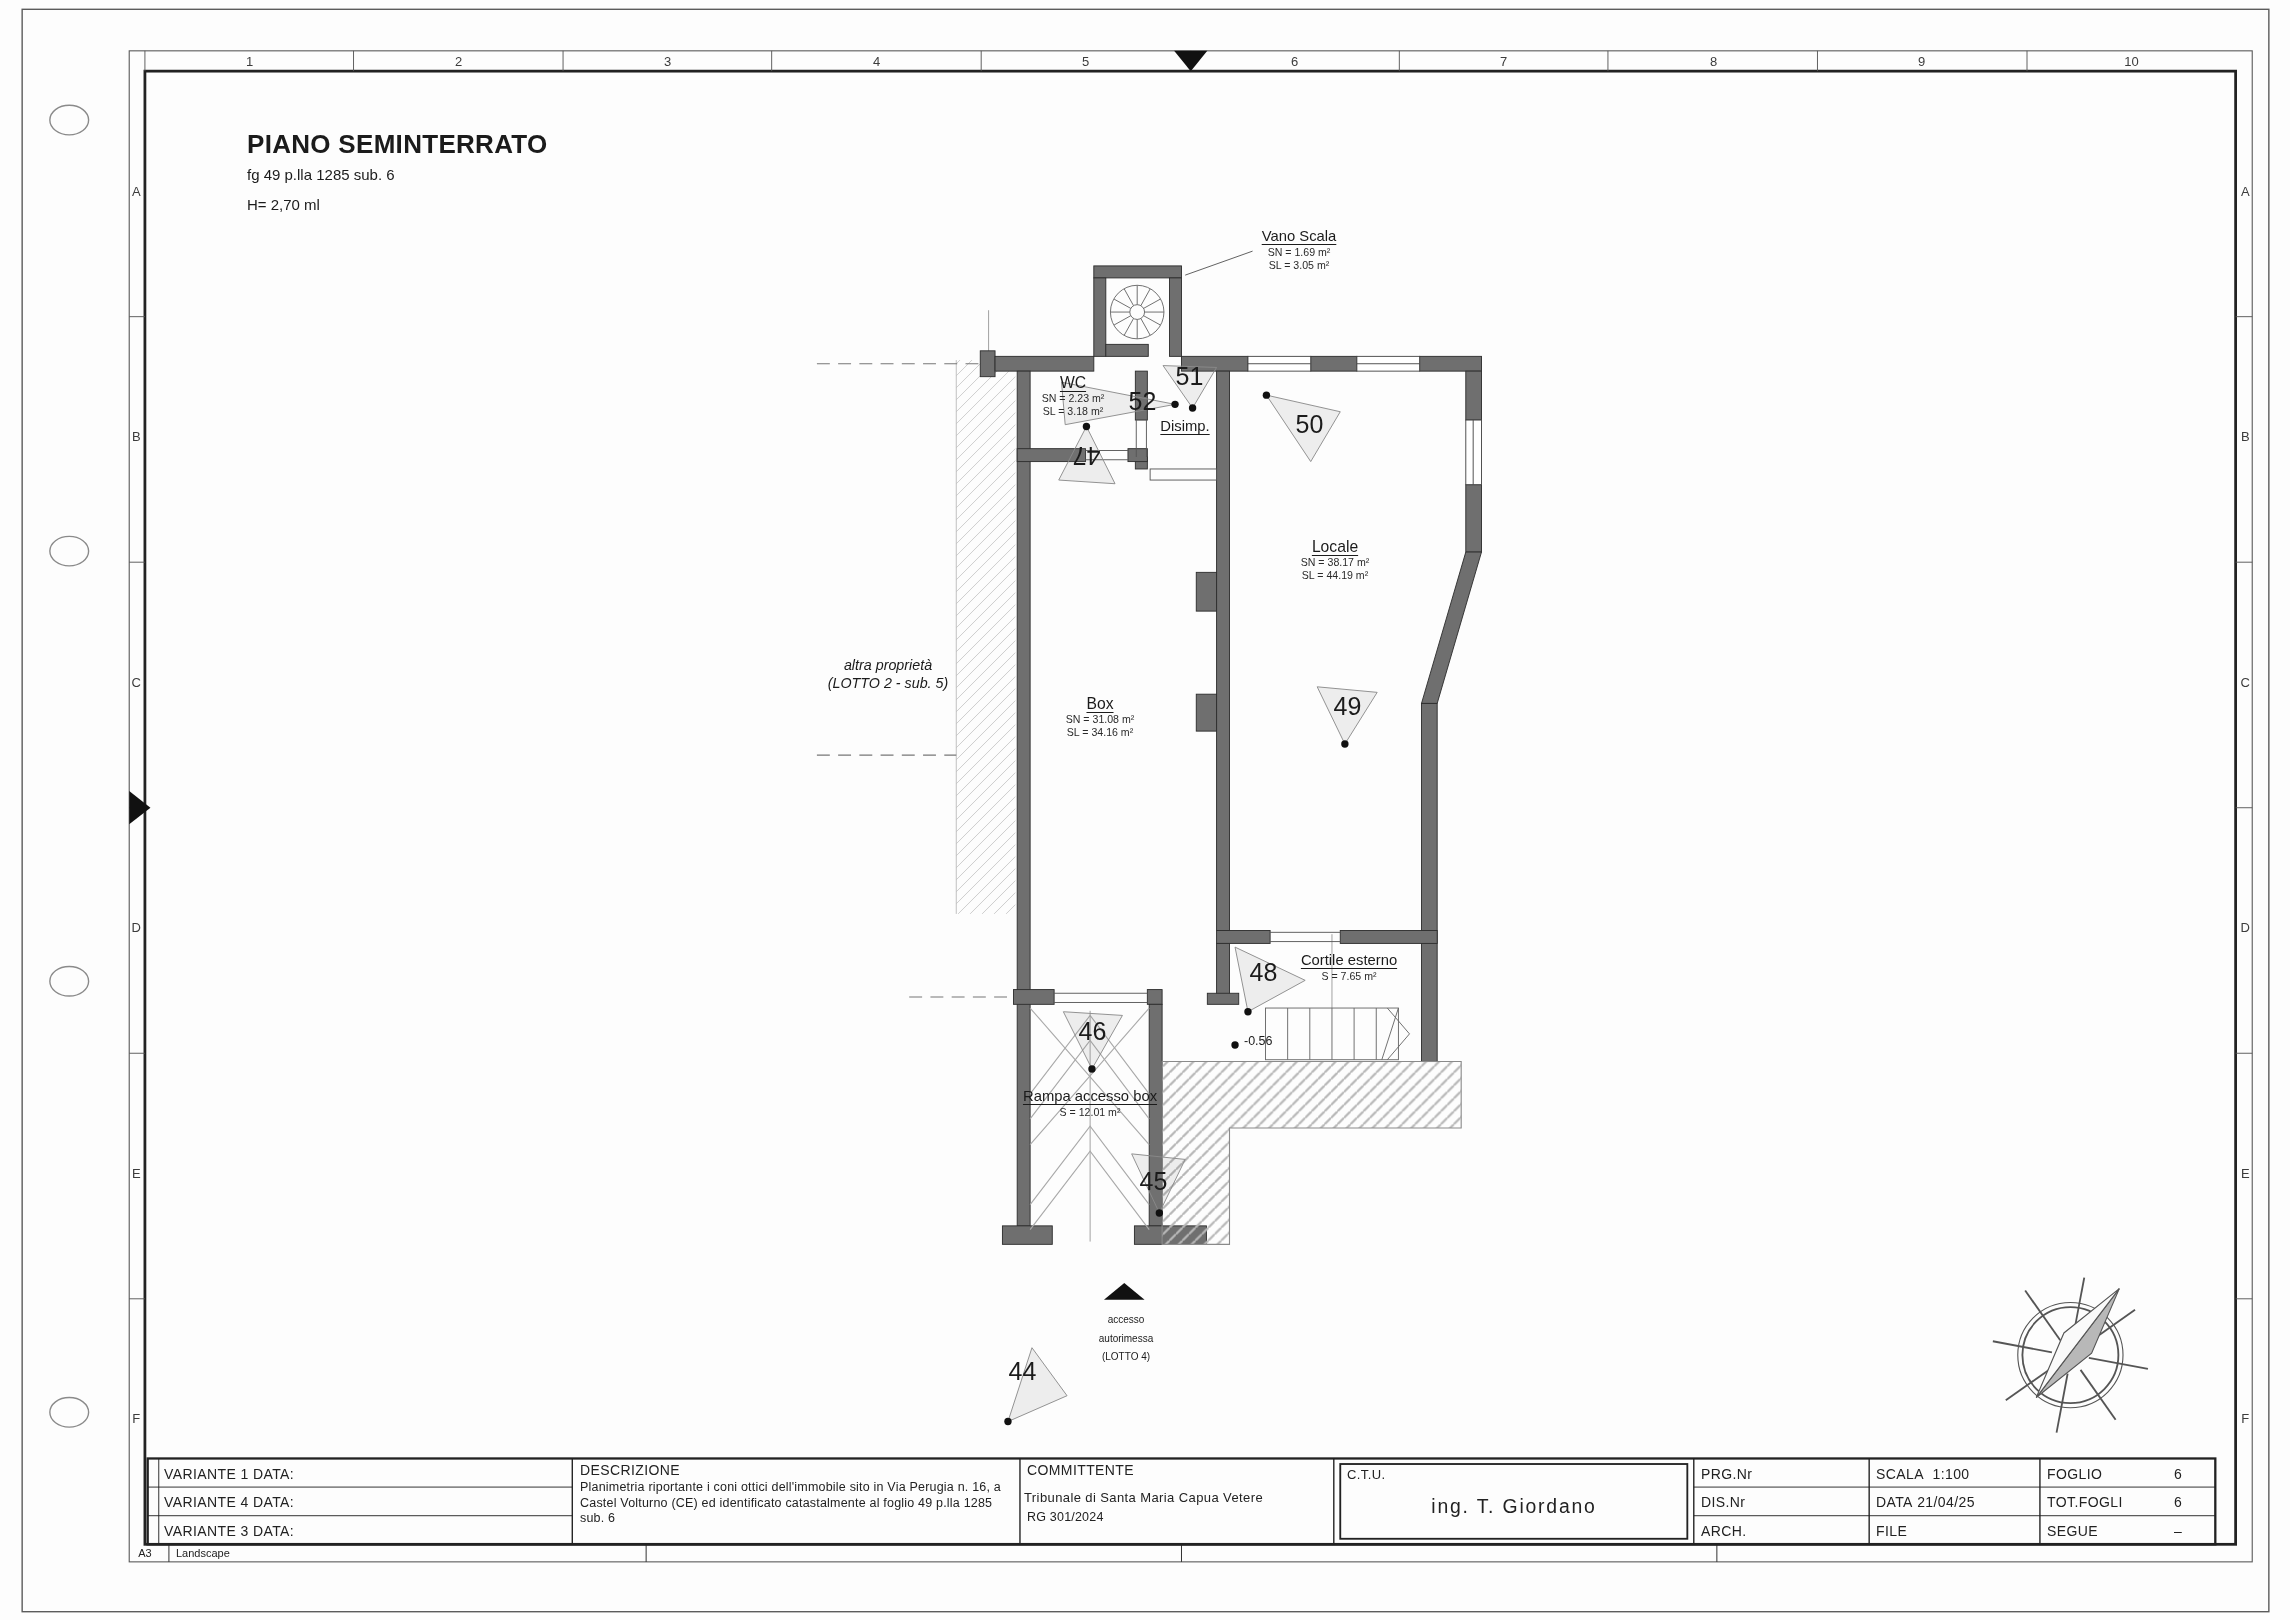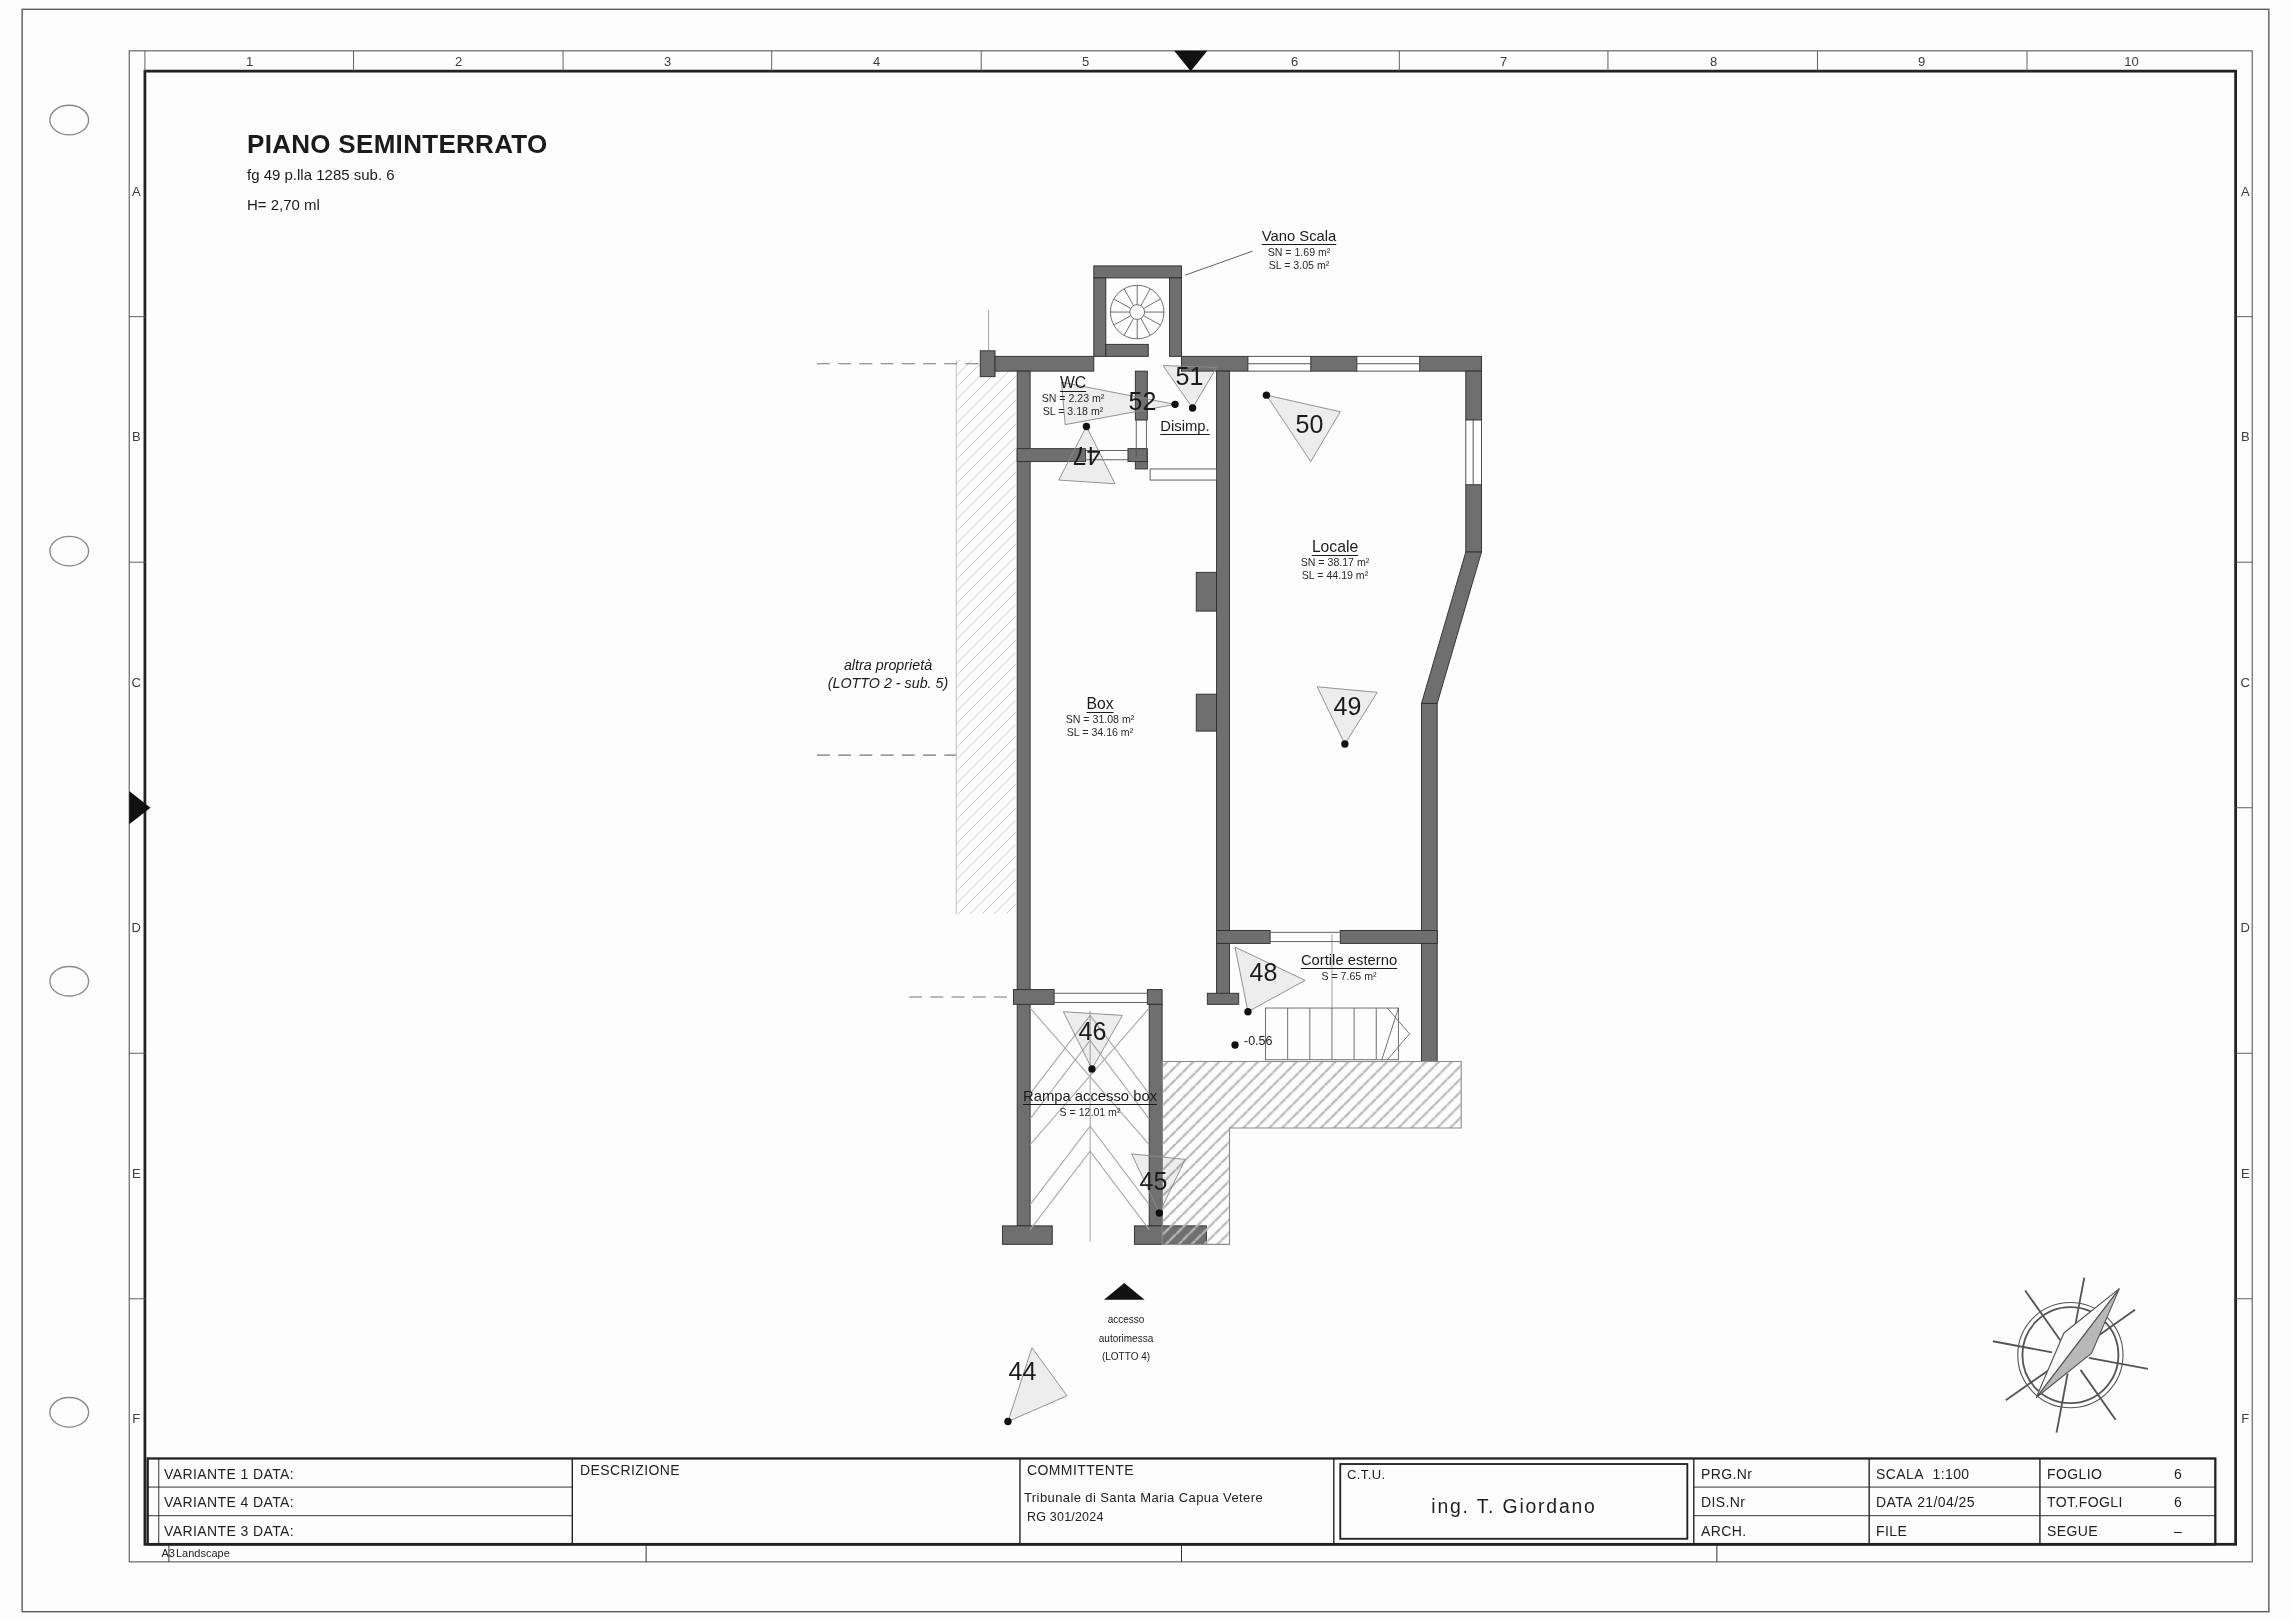--- a/index.html
+++ b/index.html
@@ -356,20 +356,21 @@
 <div class="abs cone" style="left:1348px;top:692px">49</div>
 <div class="abs cone" style="left:1310px;top:410px">50</div>
 <div class="abs cone" style="left:1190px;top:362px">51</div>
 <div class="abs cone" style="left:1143px;top:387px">52</div>
 
 <div class="abs tb s15" style="left:164px;top:1466px">VARIANTE 1 DATA:</div>
 <div class="abs tb s15" style="left:164px;top:1494px">VARIANTE 4 DATA:</div>
 <div class="abs tb s15" style="left:164px;top:1523px">VARIANTE 3 DATA:</div>
 
 <div class="abs tb s15" style="left:580px;top:1462px">DESCRIZIONE</div>
+<div class="abs tbdesc" style="left:580px;top:1480px;width:432px">Planimetria riportante i coni ottici dell'immobile sito in Via Perugia n. 16, a Castel Volturno (CE) ed identificato catastalmente al foglio 49 p.lla 1285 sub. 6</div>
 
 <div class="abs tb s15" style="left:1027px;top:1462px">COMMITTENTE</div>
 <div class="abs tb s14" style="left:1024px;top:1490px">Tribunale di Santa Maria Capua Vetere</div>
 <div class="abs tb s13" style="left:1027px;top:1510px">RG 301/2024</div>
 
 <div class="abs tb s14" style="left:1347px;top:1467px">C.T.U.</div>
 <div class="abs tb big" style="left:1514px;top:1495px">ing. T. Giordano</div>
 
 <div class="abs tb s15" style="left:1701px;top:1466px">PRG.Nr</div>
 <div class="abs tb s15" style="left:1701px;top:1494px">DIS.Nr</div>
@@ -383,17 +384,17 @@
 </div>
 <div class="abs tb s15" style="left:1876px;top:1523px">FILE</div>
 
 <div class="abs tb s15" style="left:2047px;top:1466px">FOGLIO</div>
 <div class="abs tb s15" style="left:2174px;top:1466px">6</div>
 <div class="abs tb s15" style="left:2047px;top:1494px">TOT.FOGLI</div>
 <div class="abs tb s15" style="left:2174px;top:1494px">6</div>
 <div class="abs tb s15" style="left:2047px;top:1523px">SEGUE</div>
 <div class="abs tb s15" style="left:2174px;top:1523px">–</div>
 
-<div class="abs a3lbl" style="left:151px;top:1547px;width:24px;text-align:right">A3</div>
+<div class="abs a3lbl" style="left:133px;top:1547px;width:24px;text-align:center">A3</div>
 <div class="abs a3lbl" style="left:176px;top:1547px">Landscape</div>
 
 </div>
 
 
 </body></html>

